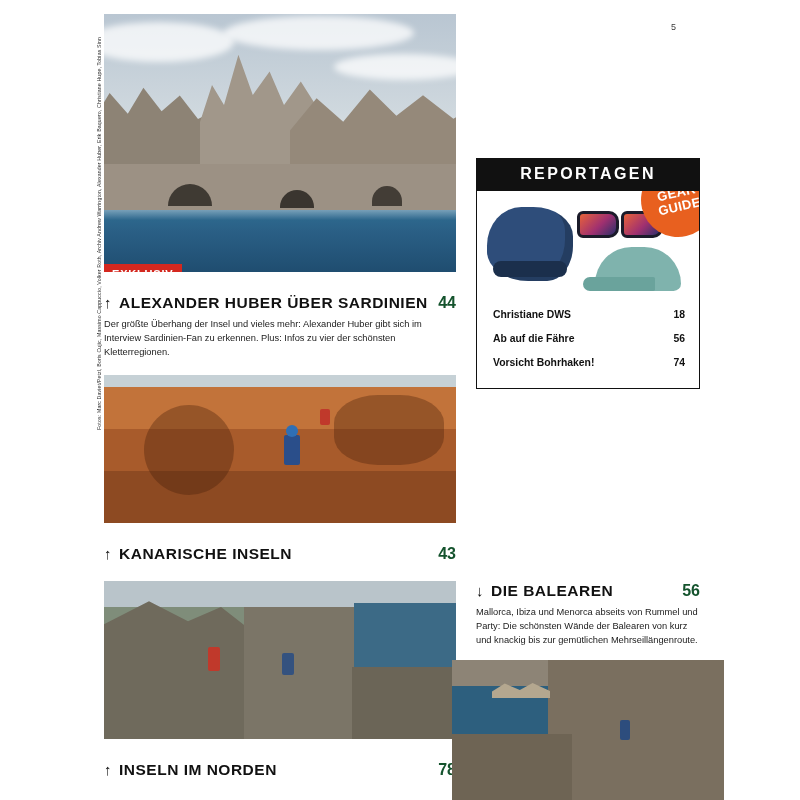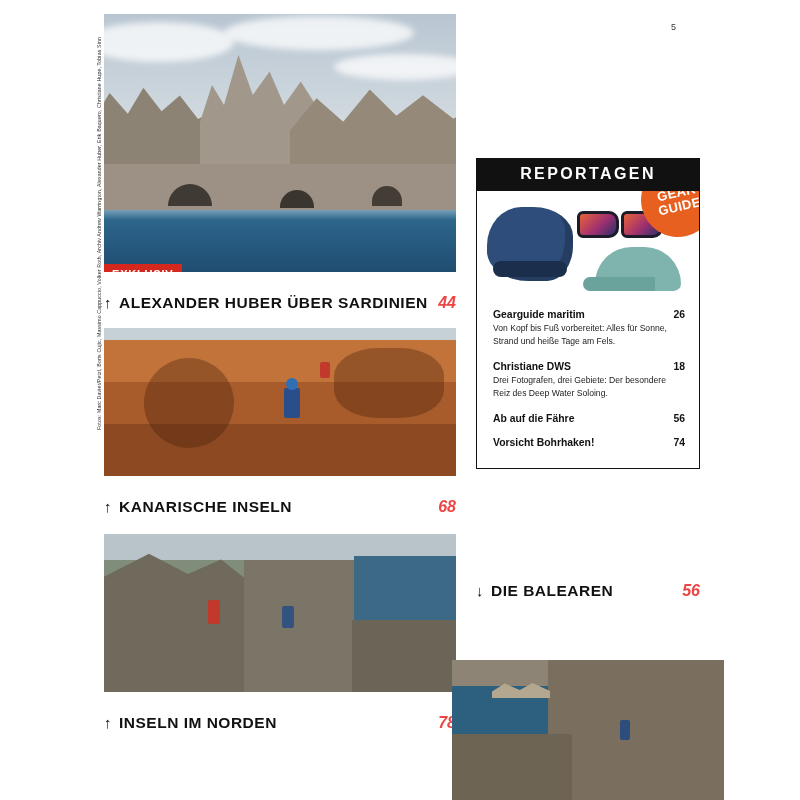--- a/index.html
+++ b/index.html
@@ -108,23 +108,22 @@
   .entry-arrow {
     font-size: 15px;
     font-weight: bold;
     color: #111;
     line-height: 1;
     flex: none;
   }
   .entry-page {
     font-size: 16px;
     font-weight: bold;
-    color: #ef4444;
+    color: #14532d;
     flex: none;
-    font-style: italic;
   }
   .entry-body {
     margin-top: 5px;
     font-size: 9.3px;
     line-height: 1.52;
     color: #1b1b1b;
   }
 
   .photo {
     position: relative;
@@ -366,41 +365,42 @@
     </div>
 
     <div class="entry">
       <div class="entry-head">
         <div class="entry-title">
           <span class="entry-arrow">↑</span>
           <span>ALEXANDER HUBER ÜBER SARDINIEN</span>
         </div>
         <div class="entry-page">44</div>
       </div>
+      <div class="entry-body">Der größte Überhang der Insel und vieles mehr: Alexander Huber gibt sich im Interview Sardinien-Fan zu erkennen. Plus: Infos zu vier der schönsten Kletterregionen.</div>
     </div>
 
     <div class="photo photo-rock" style="margin-top:16px;">
       <div class="sky-patch" style="left:0;top:0;width:352px;height:18px;background:#c6d1d6;"></div>
       <div class="rockband" style="left:0;top:12px;width:352px;height:46px;background:#c2733a;"></div>
       <div class="rockband" style="left:0;top:54px;width:352px;height:44px;background:#a85b2b;"></div>
       <div class="rockband" style="left:0;top:96px;width:352px;height:52px;background:#8d4a22;"></div>
       <div class="shadow" style="left:40px;top:30px;width:90px;height:90px;border-radius:50%;"></div>
       <div class="shadow" style="left:230px;top:20px;width:110px;height:70px;border-radius:40%;"></div>
       <div class="fig-person" style="left:180px;top:60px;width:16px;height:30px;"></div>
       <div class="fig-helmet" style="left:182px;top:50px;width:12px;height:12px;background:#2f6fb5;"></div>
       <div class="fig-person fig-red" style="left:216px;top:34px;width:10px;height:16px;"></div>
     </div>
 
     <div class="entry">
       <div class="entry-head">
         <div class="entry-title">
           <span class="entry-arrow">↑</span>
           <span>KANARISCHE INSELN</span>
         </div>
-        <div class="entry-page">68</div>
+        <div class="entry-page">43</div>
       </div>
     </div>
 
     <div class="photo photo-island" style="margin-top:18px;height:158px;">
       <div class="water" style="left:0;top:0;width:352px;height:26px;background:#b9c4ca;"></div>
       <div class="rock" style="left:0;top:14px;width:150px;height:144px;background:#6f6a5c;clip-path:polygon(0 20%,30% 4%,56% 18%,78% 8%,100% 26%,100% 100%,0 100%);"></div>
       <div class="rock" style="left:140px;top:26px;width:120px;height:132px;background:#7b7567;"></div>
       <div class="water" style="left:250px;top:22px;width:102px;height:74px;background:#3c6a86;"></div>
       <div class="rock" style="left:248px;top:86px;width:104px;height:72px;background:#6b6557;"></div>
       <div class="fig-person fig-red" style="left:104px;top:66px;width:12px;height:24px;"></div>
@@ -433,34 +433,26 @@
         </div>
         <div class="cap"></div>
         <div class="gear-badge">
           <span>GEAR</span>
           <span>GUIDE</span>
         </div>
       </div>
 
       <div class="rep-list">
 
-        <div class="rep-item">
-          <div class="rep-head">
-            <span class="rep-title">Gearguide maritim</span>
-            <span class="rep-page">26</span>
-          </div>
-          <div class="rep-body">Von Kopf bis Fuß vorbereitet: Alles für Sonne, Strand und heiße Tage am Fels.</div>
-        </div>
 
         <div class="rep-item">
           <div class="rep-head">
             <span class="rep-title">Christiane DWS</span>
             <span class="rep-page">18</span>
           </div>
-          <div class="rep-body">Drei Fotografen, drei Gebiete: Der besondere Reiz des Deep Water Soloing.</div>
         </div>
 
         <div class="rep-item">
           <div class="rep-head">
             <span class="rep-title">Ab auf die Fähre</span>
             <span class="rep-page">56</span>
           </div>
         </div>
 
         <div class="rep-item">
@@ -475,20 +467,21 @@
   </div>
 
   <div class="balearen">
     <div class="entry-head">
       <div class="entry-title">
         <span class="entry-arrow arrow-down">↓</span>
         <span>DIE BALEAREN</span>
       </div>
       <div class="entry-page">56</div>
     </div>
+    <div class="entry-body" style="width:222px;">Mallorca, Ibiza und Menorca abseits von Rummel und Party: Die schönsten Wände der Balearen von kurz und knackig bis zur gemütlichen Mehrseillängenroute.</div>
   </div>
 
   <div class="bal-photo">
     <div class="sea2"></div>
     <div class="rockmass" style="left:0;top:0;width:272px;height:26px;background:#8d8476;"></div>
     <div class="rockmass" style="left:96px;top:0;width:176px;height:140px;background:#7a6f5f;"></div>
     <div class="rockmass" style="left:0;top:74px;width:120px;height:66px;background:#6e6454;"></div>
     <div class="rockmass" style="left:40px;top:22px;width:58px;height:16px;background:#b4a78f;clip-path:polygon(0 60%,22% 10%,48% 50%,70% 6%,100% 56%,100% 100%,0 100%);"></div>
     <div class="fig-person" style="left:168px;top:60px;width:10px;height:20px;background:#2d4d7d;"></div>
   </div>

